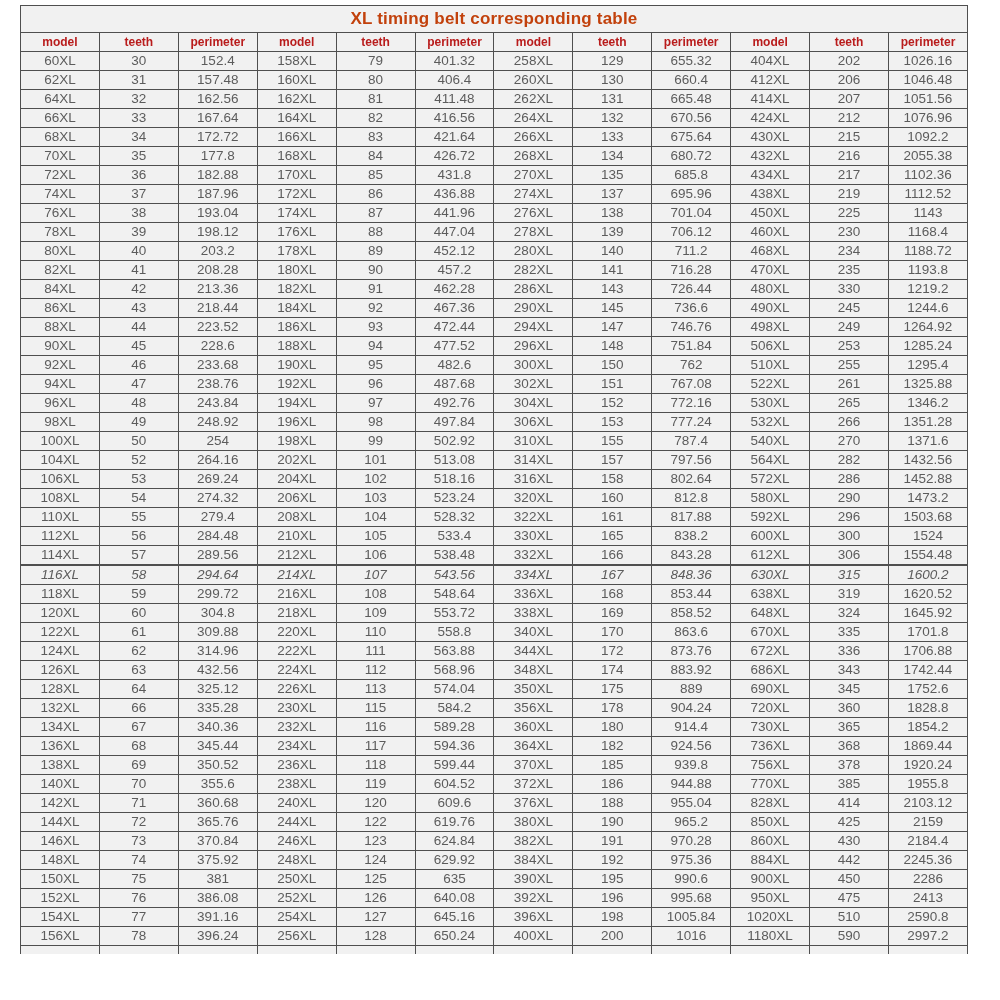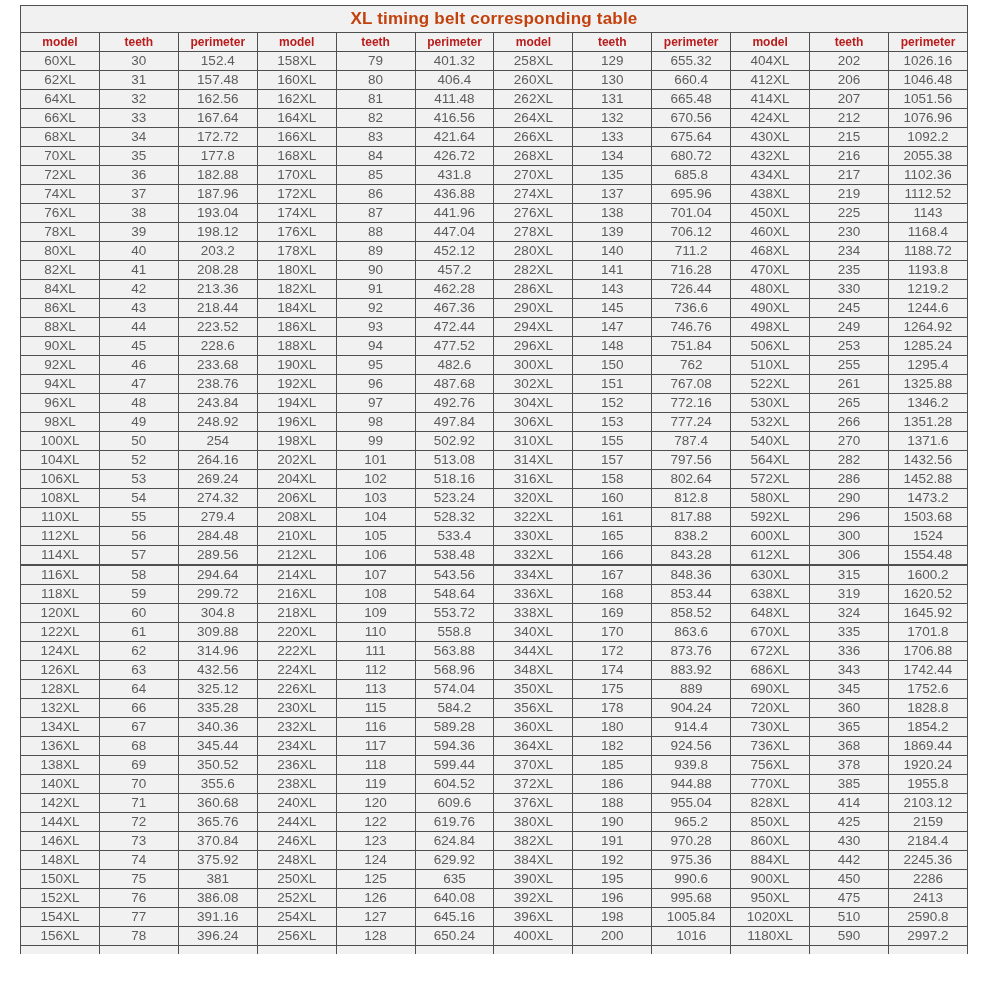--- a/index.html
+++ b/index.html
@@ -19,21 +19,21 @@
   th.title-cell {
     height:26px; font-size:17px; font-weight:bold; color:#c2410c;
     letter-spacing:0.2px;
   }
   th.col {
     height:18px; font-size:12px; font-weight:bold; color:#b91c1c;
   }
   tbody td {
     height:18px; font-size:13.5px; line-height:18px; color:#5c5c5c;
   }
-  tr.stitch td { border-top-width:2px; }
+  tr.stitch td { border-top-width:2px;font-style:italic; }
   tr.stub td { height:8px; border-bottom:none; }
 </style>
 </head>
 <body>
 
 <div class="page">
   <table class="belt">
     <thead>
       <tr>
         <th class="title-cell" colspan="12">XL timing belt corresponding table</th>

